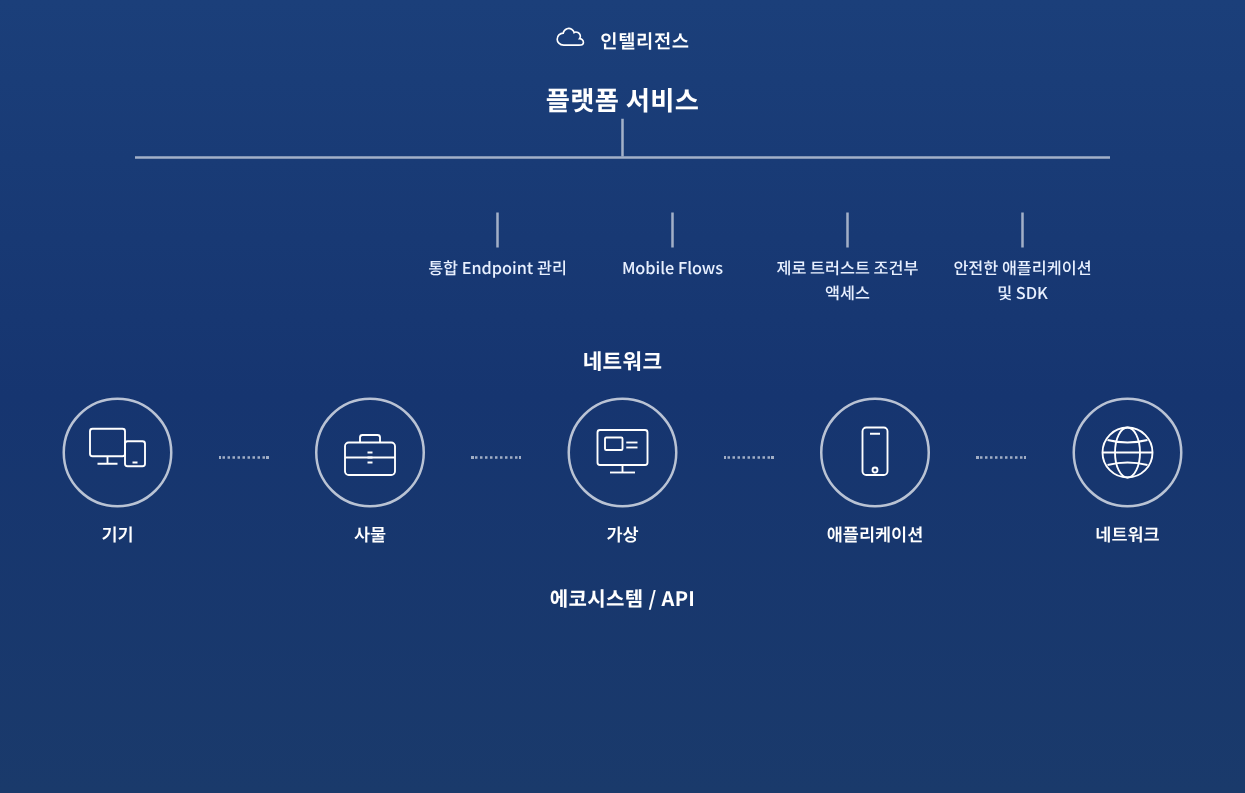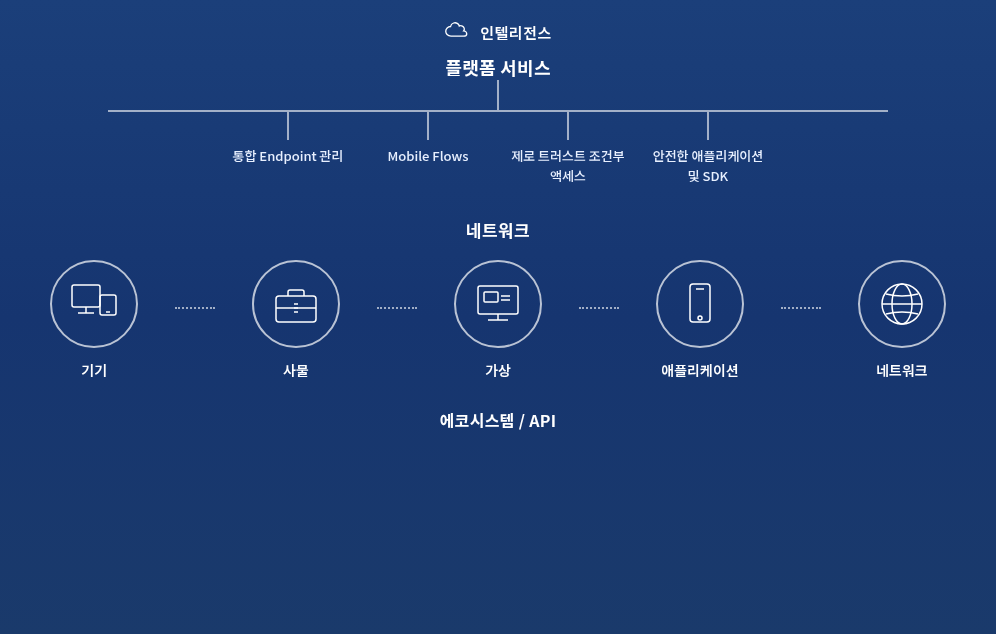--- a/index.html
+++ b/index.html
@@ -19,21 +19,21 @@
       display: flex;
       flex-direction: column;
       align-items: center;
       padding: 20px 0 20px;
     }
 
     
     .intelligence-section {
       display: flex;
       flex-direction: column;
-      margin-bottom: 10px;
+      margin-bottom: 20px;
     }
 
     .intelligence-label {
       display: flex;
       align-items: center;
       gap: 8px;
       font-size: 15px;
       font-weight: 600;
       letter-spacing: 0.5px;
     }
@@ -45,21 +45,21 @@
 
     
     .platform-section {
       display: flex;
       flex-direction: column;
       align-items: center;
       width: 100%;
     }
 
     .platform-title {
-      font-size: 18px;
+      font-size: 21px;
       font-weight: 700;
       margin-bottom: 0px;
       letter-spacing: 0.3px;
     }
 
     
     .tree-container {
       display: flex;
       flex-direction: column;
       align-items: center;
@@ -76,22 +76,23 @@
       position: relative;
       width: 780px;
       height: 2px;
       background-color: rgba(255,255,255,0.6);
       margin-bottom: 0;
     }
 
     .branch-container {
       display: flex;
       width: 780px;
-      justify-content: center;
+      justify-content: flex-end;
       align-items: flex-start;
+      margin-top: 43px;
     }
 
     .branch-item {
       display: flex;
       flex-direction: column;
       align-items: center;
       width: 140px;
     }
 
     .branch-vertical {

